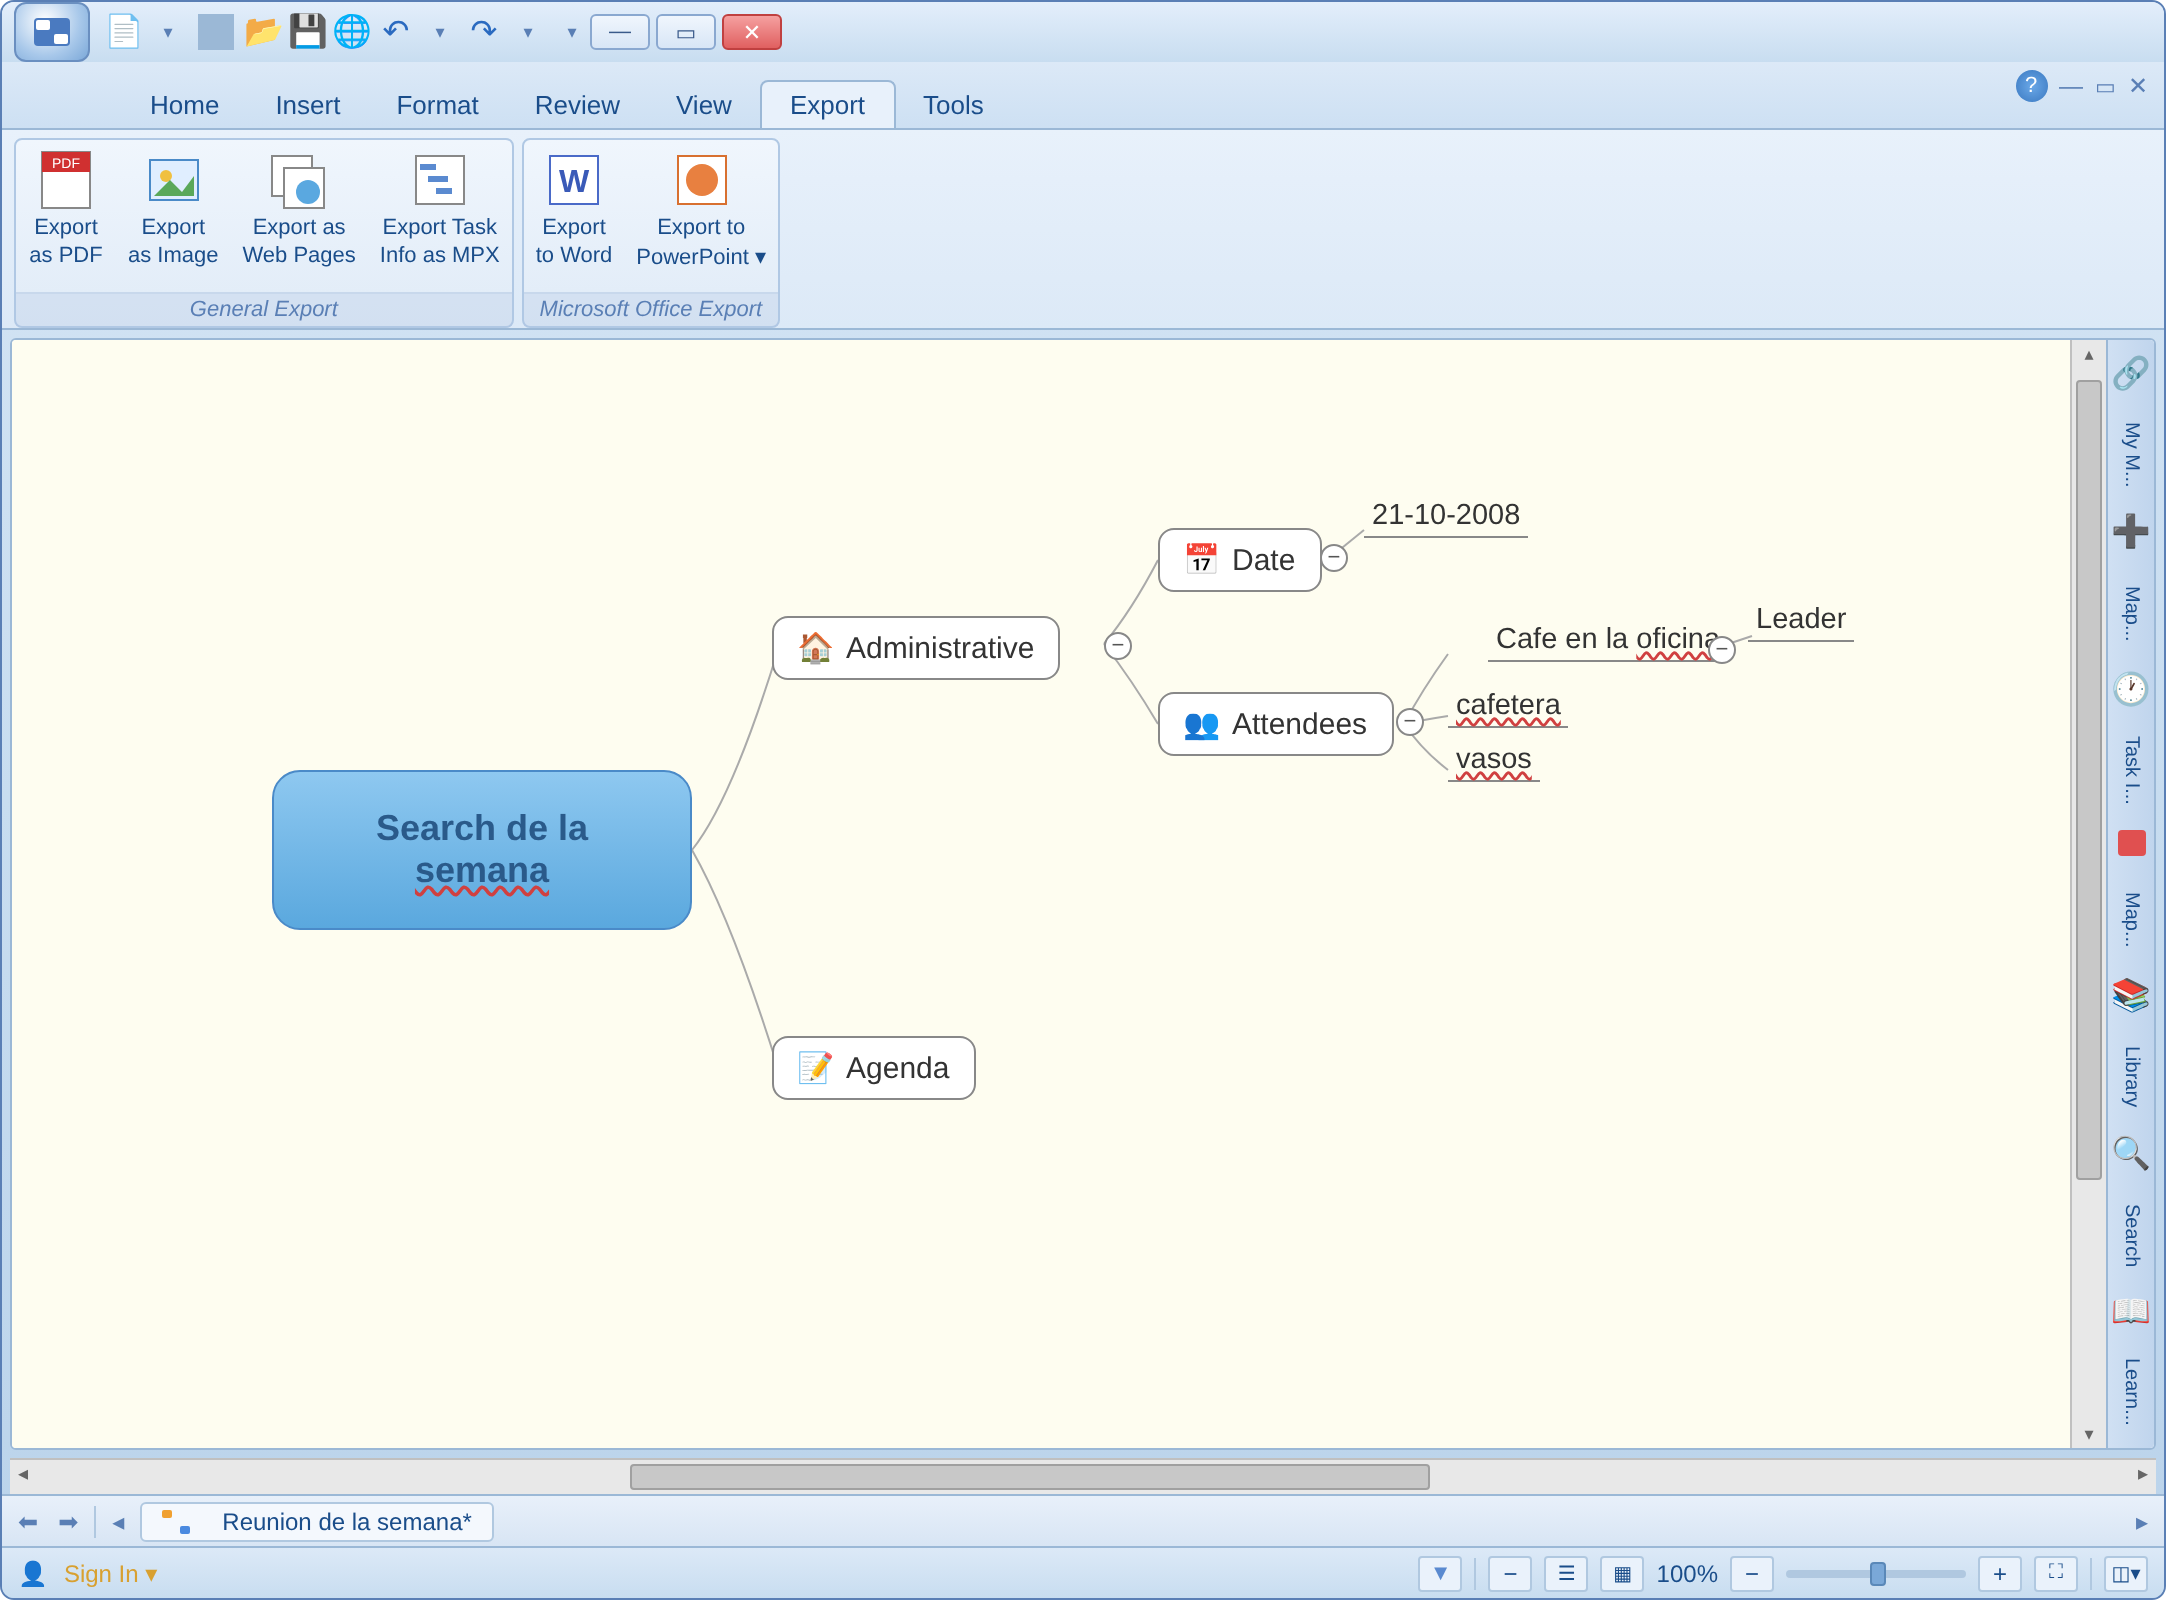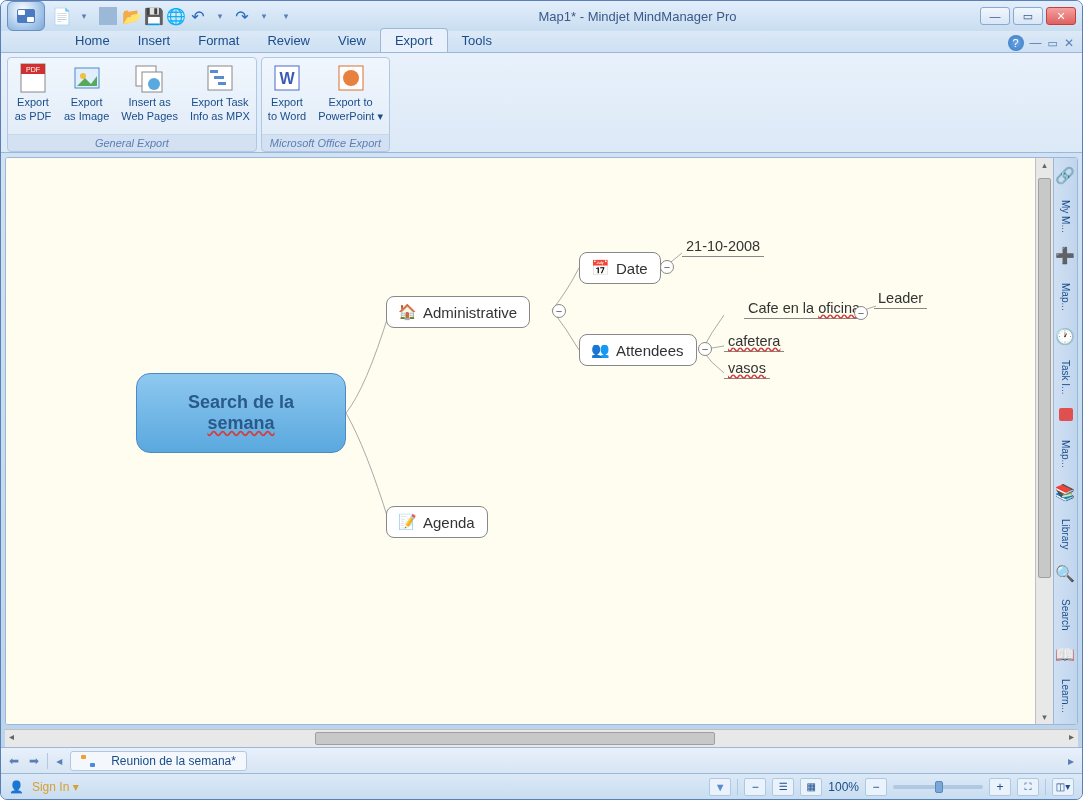--- a/index.html
+++ b/index.html
@@ -65,21 +65,21 @@
   font-size: 11px; color: #3a5a8a;
 }
 .win-btn.close {
   background: linear-gradient(to bottom, #f5a0a0, #e06060);
   border-color: #c04040;
   color: #fff;
 }
 
 
 .menu {
-  height: 22px;
+  height: 34px;
   display: flex;
   align-items: flex-end;
   padding-left: 60px;
   background: linear-gradient(to bottom, #dce9f7 0%, #cde0f3 100%);
   border-bottom: 1px solid #9bb8d6;
   position: relative;
 }
 .menu-tab {
   padding: 4px 14px;
   color: #1a4d8a;
@@ -298,21 +298,20 @@
       <span class="qat-sep"></span>
       <span>📂</span>
       <span>💾</span>
       <span>🌐</span>
       <span style="color:#2a6ac0;">↶</span>
       <span style="font-size:9px;color:#5a7fb5;">▾</span>
       <span style="color:#2a6ac0;">↷</span>
       <span style="font-size:9px;color:#5a7fb5;">▾</span>
       <span style="font-size:9px;color:#5a7fb5;">▾</span>
     </div>
-    <div class="title-text">Map1* - Mindjet MindManager Pro</div>
     <div class="win-controls">
       <div class="win-btn">—</div>
       <div class="win-btn">▭</div>
       <div class="win-btn close">✕</div>
     </div>
   </div>
 
   <div class="menu">
     <div class="menu-tab">Home</div>
     <div class="menu-tab">Insert</div>
@@ -355,21 +354,21 @@
           <span>as Image</span>
         </div>
         <div class="ribbon-btn">
           <div class="icon-large">
               <svg width="32" height="32">
                 <rect x="2" y="4" width="20" height="20" fill="#fff" stroke="#888"></rect>
                 <rect x="8" y="10" width="20" height="20" fill="#fff" stroke="#888"></rect>
                 <circle cx="20" cy="22" r="6" fill="#5aa8e0"></circle>
               </svg>
             </div>
-          <span>Insert as</span>
+          <span>Export as</span>
           <span>Web Pages</span>
         </div>
         <div class="ribbon-btn">
           <div class="icon-large">
               <svg width="32" height="32">
                 <rect x="4" y="4" width="24" height="24" fill="#fff" stroke="#888"></rect>
                 <rect x="6" y="8" width="8" height="3" fill="#5a8ad0"></rect>
                 <rect x="10" y="14" width="10" height="3" fill="#5a8ad0"></rect>
                 <rect x="14" y="20" width="8" height="3" fill="#5a8ad0"></rect>
               </svg>

